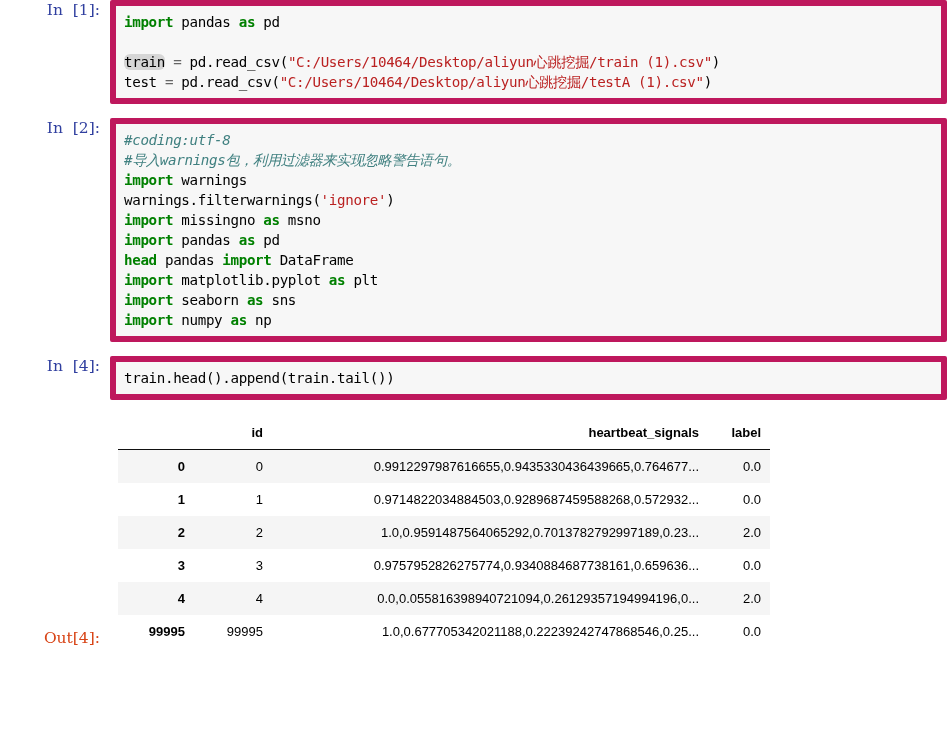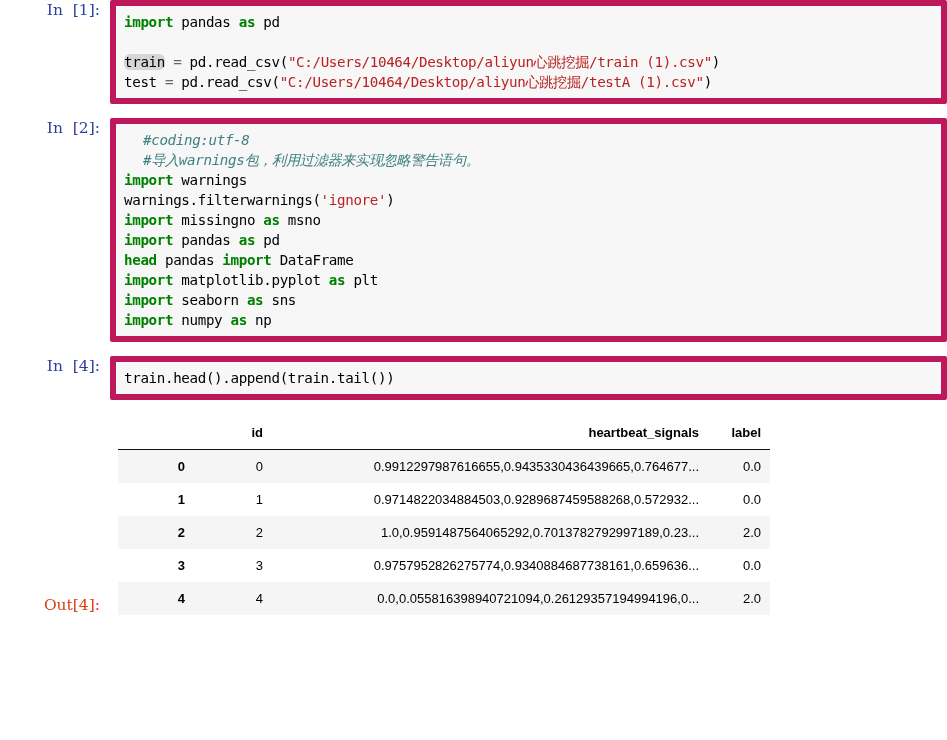--- a/index.html
+++ b/index.html
@@ -61,21 +61,21 @@
     margin: 0;
     font-family: "DejaVu Sans Mono", "Liberation Mono", monospace;
     font-size: 14.2px;
     line-height: 20px;
     white-space: pre;
     color: #000000;
     letter-spacing: -0.35px;
   }
   .code .kw   { color: #008000; font-weight: bold; }
   .code .str  { color: #BA2121; }
-  .code .cmt  { color: #408080; font-style: italic; margin-left: 19px; }
+  .code .cmt  { color: #408080; font-style: italic; }
   .code .op   { color: #666666; }
   .code .hl   { background: #d6d6d6; border-radius: 6px; }
 
   
   .output-wrap {
     display: flex;
     align-items: flex-end;
     width: 947px;
   }
   .output-body {
@@ -212,18 +212,24 @@
             <td>3</td>
             <td>0.9757952826275774,0.9340884687738161,0.659636...</td>
             <td>0.0</td>
           </tr>
           <tr>
             <th>4</th>
             <td>4</td>
             <td>0.0,0.055816398940721094,0.26129357194994196,0...</td>
             <td>2.0</td>
           </tr>
+          <tr>
+            <th>99995</th>
+            <td>99995</td>
+            <td>1.0,0.677705342021188,0.22239242747868546,0.25...</td>
+            <td>0.0</td>
+          </tr>
         </tbody>
       </table>
     </div>
   </div>
 
 </div>
 
 </body></html>

